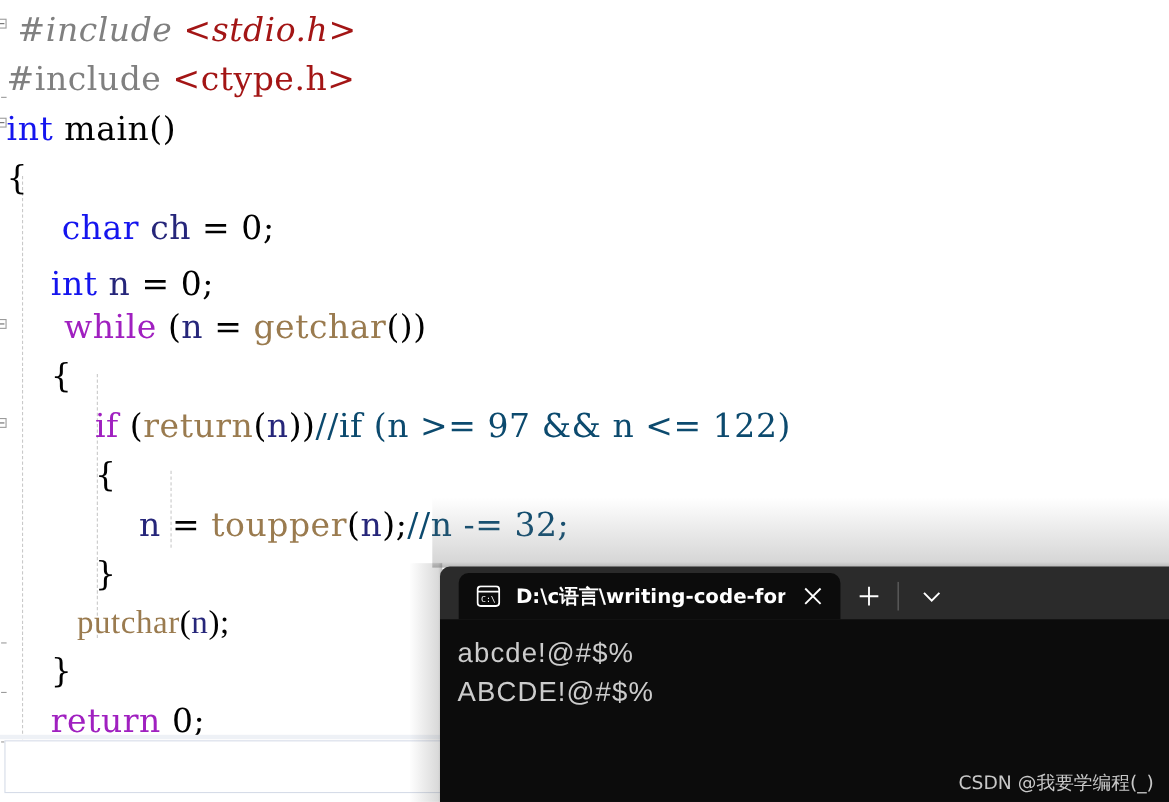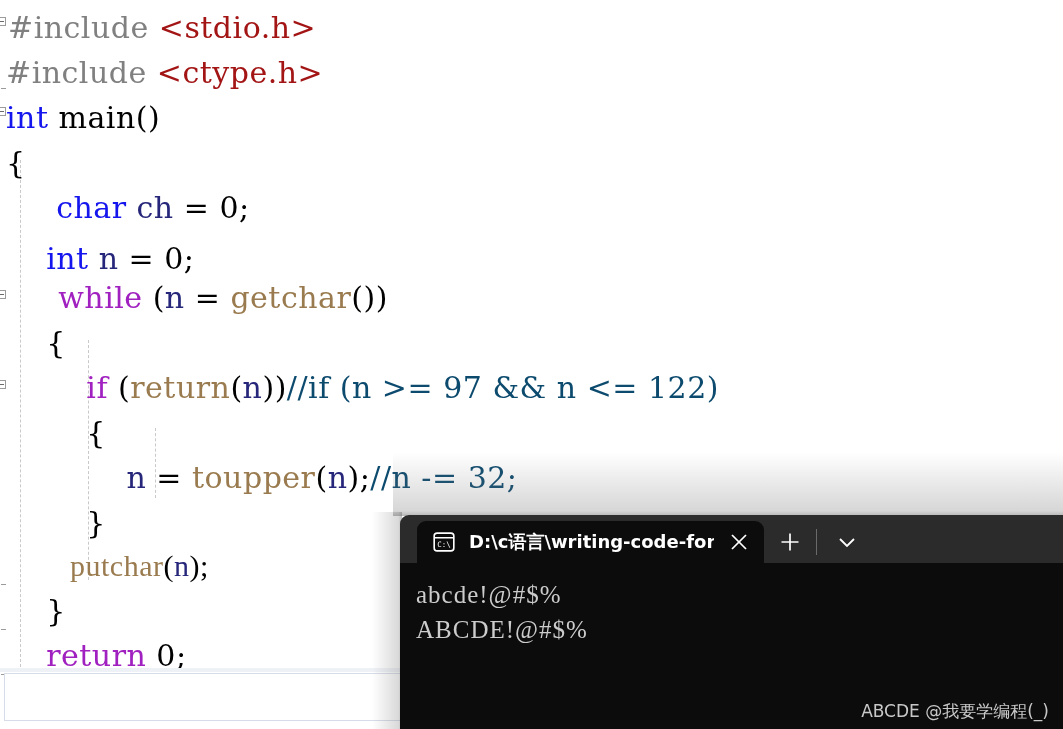--- a/index.html
+++ b/index.html
@@ -211,21 +211,21 @@
     left: 0;
     top: 48px;
     width: 663px;
     height: 166px;
     background: #0c0c0c;
     padding: 14px 0 0 16px;
     box-sizing: border-box;
   }
   .console-line {
     color: #cccccc;
-    font-family: Liberation Serif, serif;
+    font-family: Liberation Sans, sans-serif;
     font-size: 25px;
     line-height: 35px;
     letter-spacing: 1px;
     white-space: pre;
   }
   #watermark {
     position: absolute;
     right: 14px;
     bottom: 6px;
     color: #c8c8c8;
@@ -250,21 +250,21 @@
       <div class="fold-line" style="top: 584px;"></div>
       <div class="fold-line" style="top: 629px;"></div>
       <div class="fold-line" style="top: 674px;"></div>
     </div>
   <div id="guide-layer">
       <div class="indent-guide" style="left: 20px; top: 160px; height: 512px;"></div>
       <div class="indent-guide" style="left: 88px; top: 340px; height: 240px;"></div>
       <div class="indent-guide" style="left: 155px; top: 428px; height: 70px;"></div>
     </div>
   <div id="code-layer">
-      <div class="code-line" style="top: 5px; padding-left: 8px;"><span class="t-pp">#include </span><span class="t-string">&lt;stdio.h&gt;</span></div>
+      <div class="code-line" style="top: 5px; padding-left: 16px; font-style: italic;"><span class="t-pp">#include </span><span class="t-string">&lt;stdio.h&gt;</span></div>
       <div class="code-line" style="top: 50px; padding-left: 6px;"><span class="t-pp">#include </span><span class="t-string">&lt;ctype.h&gt;</span></div>
       <div class="code-line" style="top: 95px; padding-left: 6px;"><span class="t-type">int</span><span class="t-plain"> main()</span></div>
       <div class="code-line" style="top: 140px; padding-left: 6px;"><span class="t-punct">{</span></div>
       <div class="code-line" style="top: 185px; padding-left: 16px;"><span class="t-plain">    </span><span class="t-type">char</span><span class="t-plain"> </span><span class="t-var">ch</span><span class="t-plain"> = 0;</span></div>
       <div class="code-line" style="top: 236px; padding-left: 6px;"><span class="t-plain">    </span><span class="t-type">int</span><span class="t-plain"> </span><span class="t-var">n</span><span class="t-plain"> = 0;</span></div>
       <div class="code-line" style="top: 275px; padding-left: 18px;"><span class="t-plain">    </span><span class="t-kw">while</span><span class="t-plain"> (</span><span class="t-var">n</span><span class="t-plain"> = </span><span class="t-func">getchar</span><span class="t-plain">())</span></div>
       <div class="code-line" style="top: 320px; padding-left: 6px;"><span class="t-punct">    {</span></div>
       <div class="code-line" style="top: 365px; padding-left: 6px;"><span class="t-plain">        </span><span class="t-kw">if</span><span class="t-plain"> (</span><span class="t-func">return</span><span class="t-plain">(</span><span class="t-var">n</span><span class="t-plain">))</span><span class="t-comment">//if (n &gt;= 97 &amp;&amp; n &lt;= 122)</span></div>
       <div class="code-line" style="top: 410px; padding-left: 6px;"><span class="t-punct">        {</span></div>
       <div class="code-line" style="top: 455px; padding-left: 6px;"><span class="t-plain">            </span><span class="t-var">n</span><span class="t-plain"> = </span><span class="t-func">toupper</span><span class="t-plain">(</span><span class="t-var">n</span><span class="t-plain">);</span><span class="t-comment">//n -= 32;</span></div>
@@ -313,15 +313,15 @@
     <div id="dropdown-btn">
       <svg width="24" height="24" viewBox="0 0 24 24">
         <polyline points="5,9 12,16 19,9" fill="none" stroke="#ffffff" stroke-width="1.8"></polyline>
       </svg>
     </div>
   </div>
 
   <div id="console-body">
     <div class="console-line">abcde!@#$%</div>
     <div class="console-line">ABCDE!@#$%</div>
-    <div id="watermark">ABCDE @我要学编程(౥_౥)</div>
+    <div id="watermark">CSDN @我要学编程(౥_౥)</div>
   </div>
 </div>
 
 </body></html>

